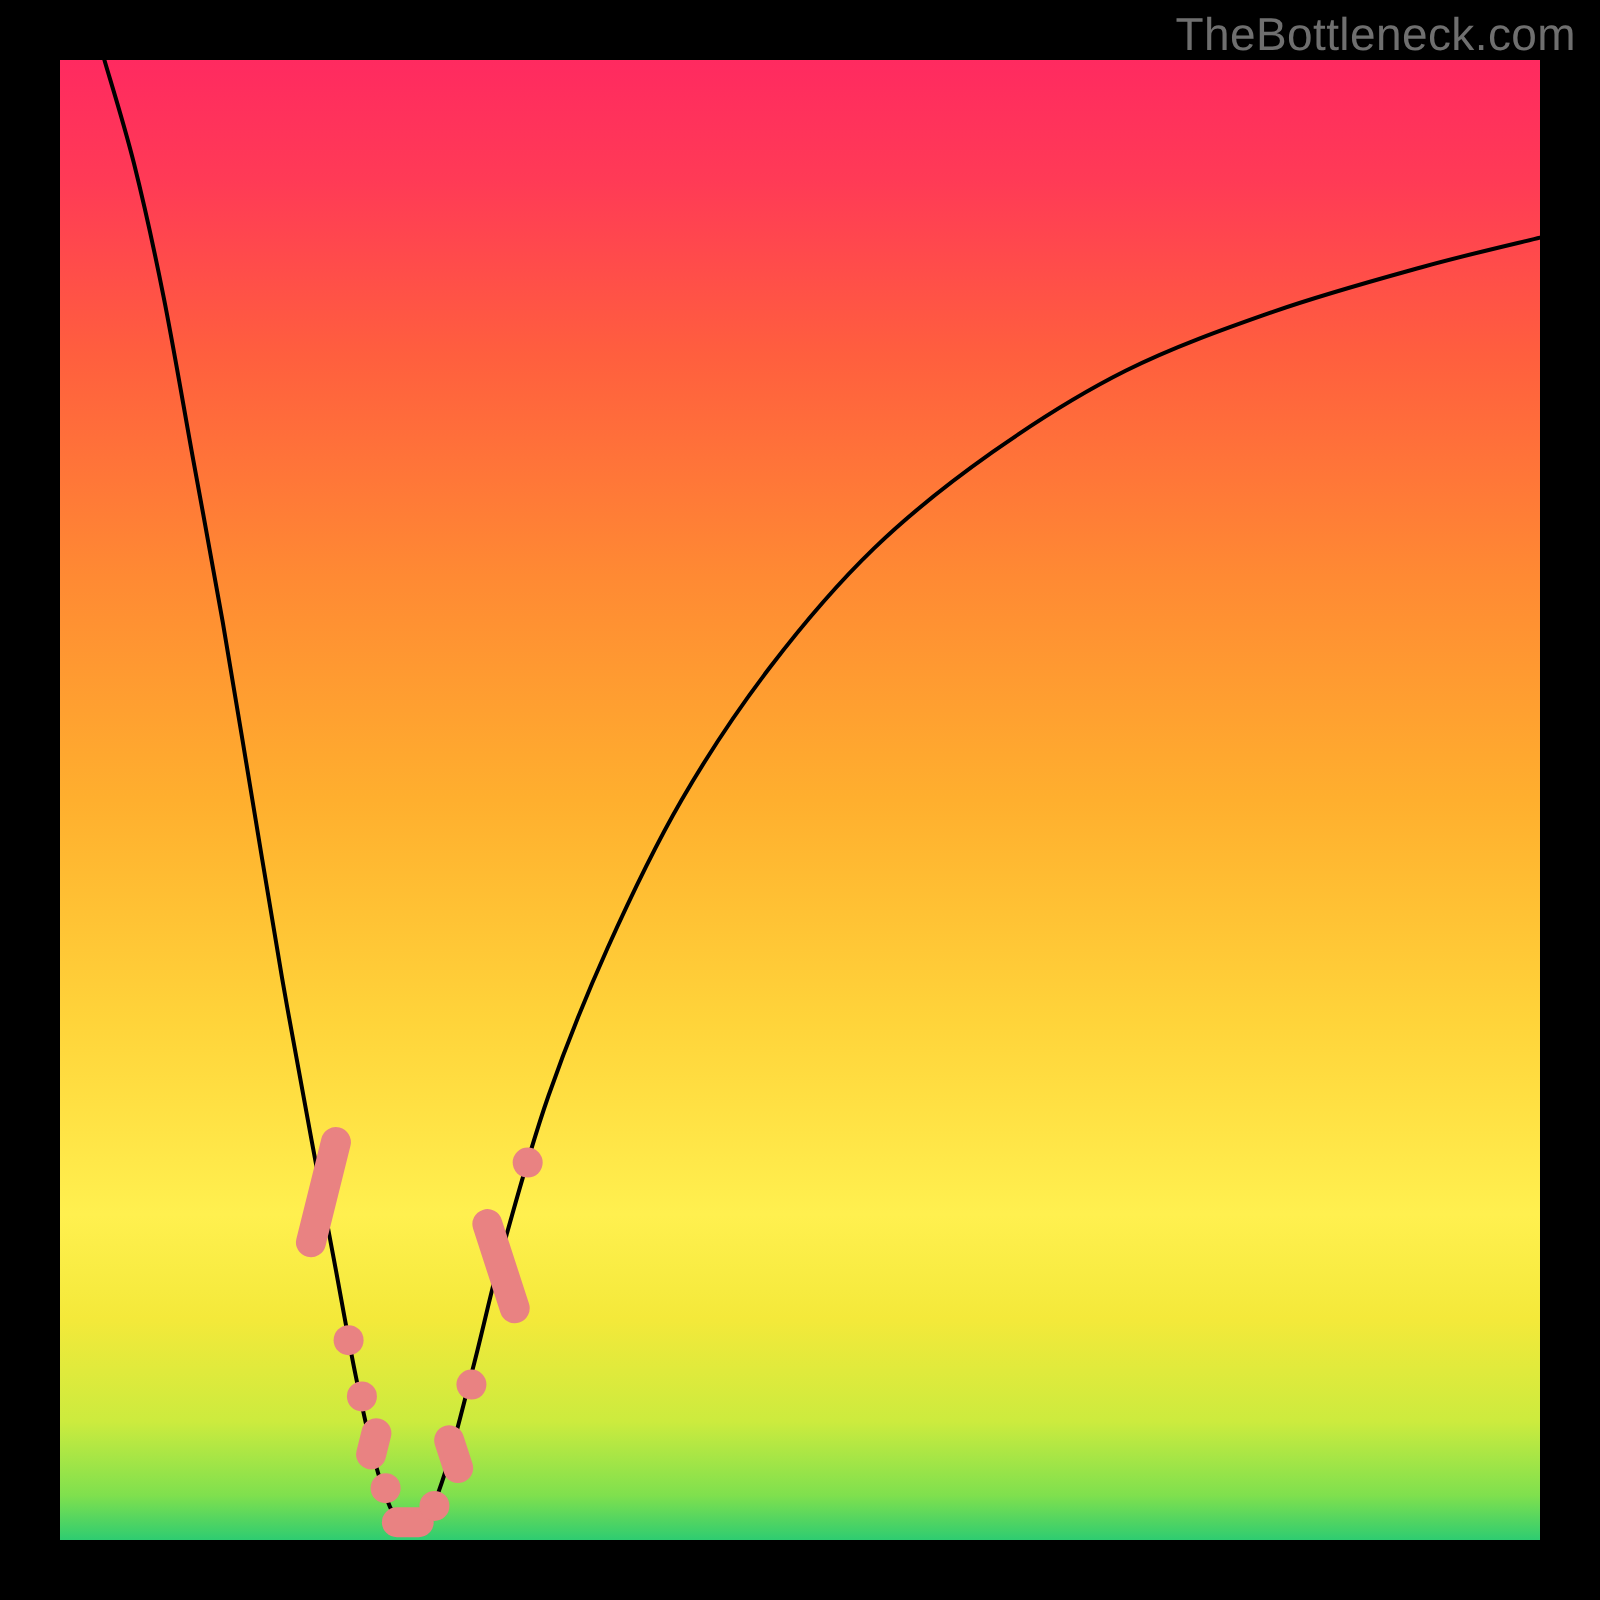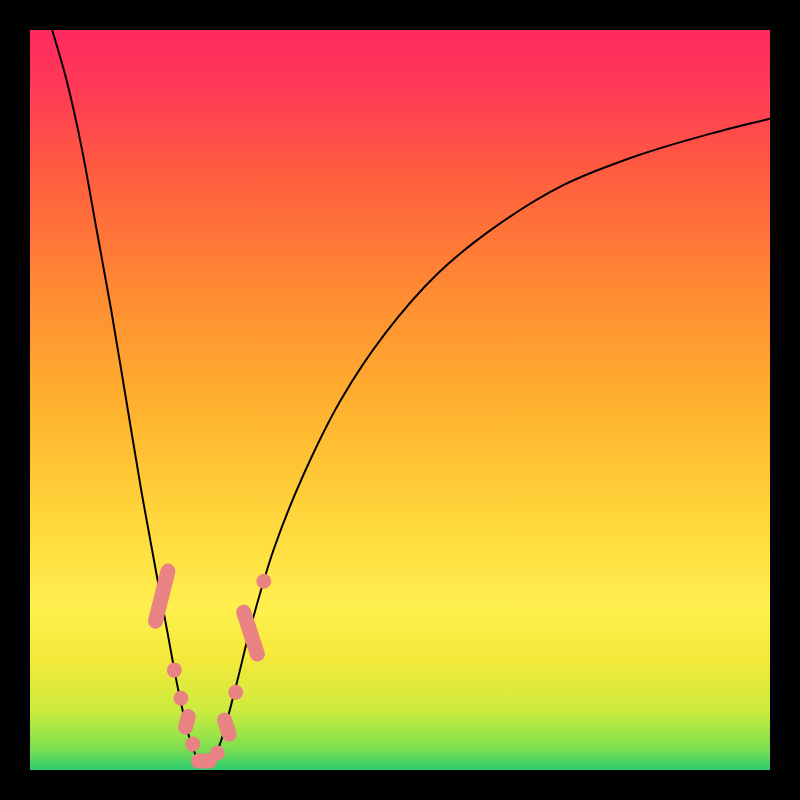--- a/index.html
+++ b/index.html
@@ -64,20 +64,21 @@
   }
   .marker {
     fill: #e98282;
     stroke: none;
   }
 </style>
 </head>
 <body>
 
 <div class="frame">
+  <div class="watermark">TheBottleneck.com</div>
   <div class="plot-area">
     <svg class="curve" viewBox="0 0 740 740">
       <path id="curve-path" class="curve-path" d="M 22.20 0.00 C 24.67 8.63, 32.07 32.07, 37.00 51.80 C 41.93 71.53, 46.87 93.73, 51.80 118.40 C 56.73 143.07, 61.67 172.67, 66.60 199.80 C 71.53 226.93, 76.47 252.83, 81.40 281.20 C 86.33 309.57, 91.27 340.40, 96.20 370.00 C 101.13 399.60, 106.07 430.43, 111.00 458.80 C 115.93 487.17, 121.48 516.77, 125.80 540.20 C 130.12 563.63, 133.20 579.67, 136.90 599.40 C 140.60 619.13, 144.30 640.72, 148.00 658.60 C 151.70 676.48, 155.40 694.37, 159.10 706.70 C 162.80 719.03, 166.50 728.28, 170.20 732.60 C 173.90 736.92, 177.60 736.92, 181.30 732.60 C 185.00 728.28, 188.08 720.27, 192.40 706.70 C 196.72 693.13, 202.27 670.32, 207.20 651.20 C 212.13 632.08, 215.83 614.20, 222.00 592.00 C 228.17 569.80, 235.57 542.67, 244.20 518.00 C 252.83 493.33, 262.70 468.67, 273.80 444.00 C 284.90 419.33, 297.23 393.43, 310.80 370.00 C 324.37 346.57, 339.17 324.37, 355.20 303.40 C 371.23 282.43, 388.50 262.08, 407.00 244.20 C 425.50 226.32, 445.23 210.90, 466.20 196.10 C 487.17 181.30, 509.37 167.12, 532.80 155.40 C 556.23 143.68, 582.13 134.43, 606.80 125.80 C 631.47 117.17, 658.60 109.77, 680.80 103.60 C 703.00 97.43, 730.13 91.27, 740.00 88.80"></path>
       <g id="markers">
           <rect x="124.22000000000003" y="532.8000000000001" width="15" height="66.6" rx="7.5" class="marker" transform="rotate(14 131.72000000000003 566.1)"></rect>
           <circle cx="144.3" cy="640.1" r="7.5" class="marker"></circle>
           <circle cx="150.95999999999998" cy="668.22" r="7.5" class="marker"></circle>
           <rect x="149.38" y="678.9499999999999" width="15" height="25.900000000000002" rx="7.5" class="marker" transform="rotate(14 156.88 691.9)"></rect>
           <circle cx="162.8" cy="714.1" r="7.5" class="marker"></circle>
           <rect x="160.95" y="723.62" width="25.900000000000002" height="15" rx="7.5" class="marker"></rect>

